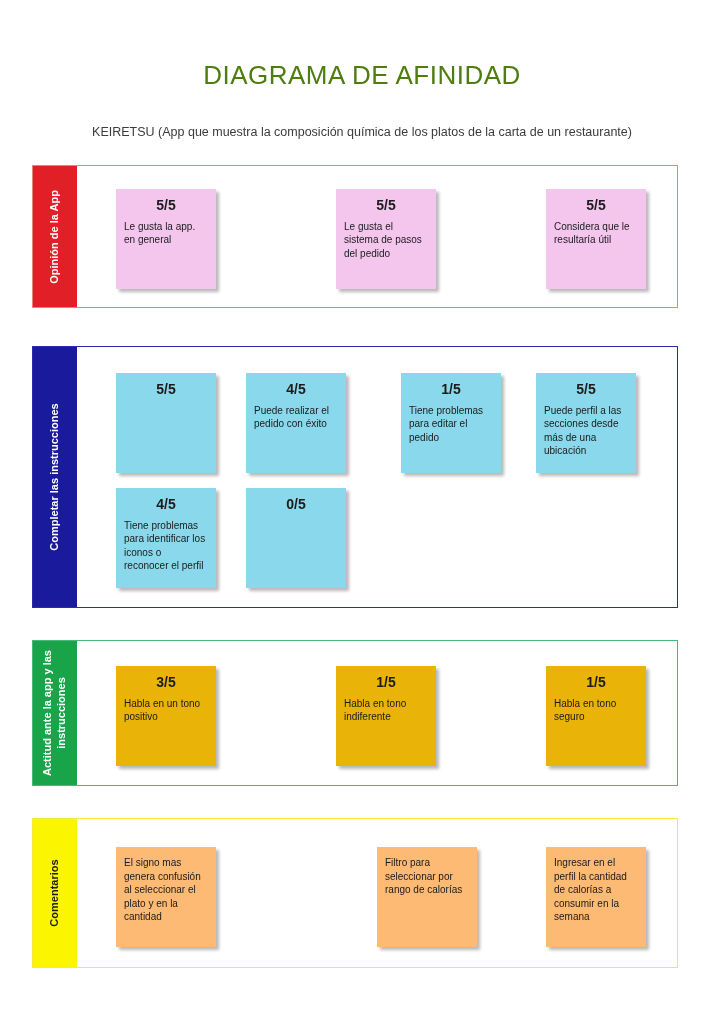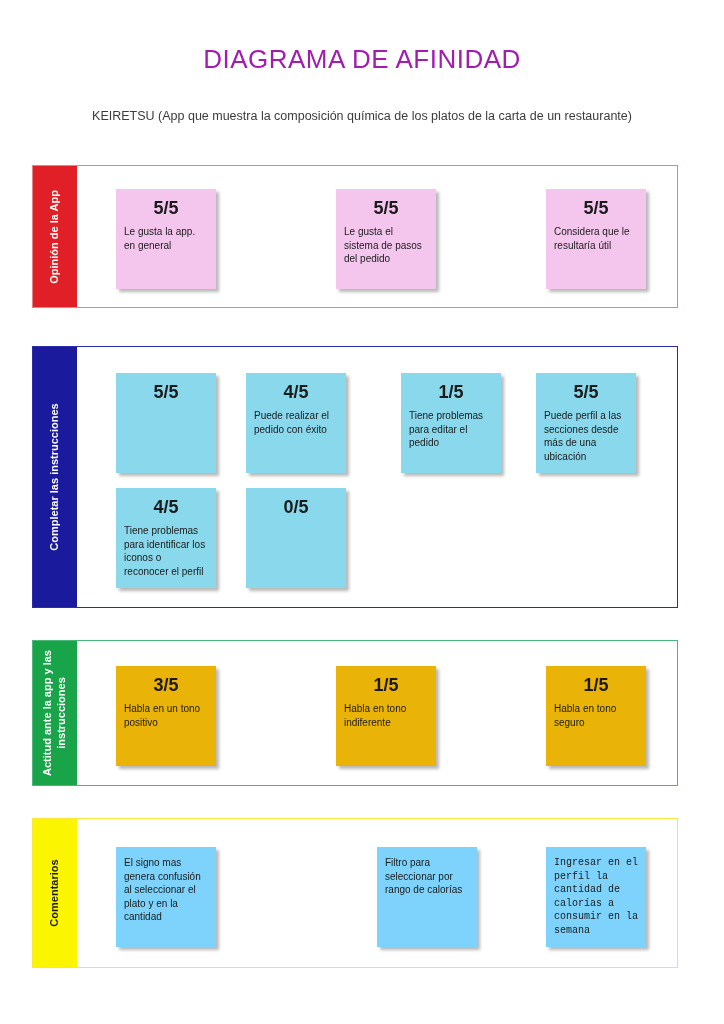--- a/index.html
+++ b/index.html
@@ -18,26 +18,26 @@
 
   
   #header {
     position: absolute;
     left: 0;
     top: 0;
     width: 724px;
     text-align: center;
   }
   #page-title {
-    margin: 0;
+    margin: 16px;
     padding-top: 44px;
     font-size: 26px;
     font-weight: 400;
     letter-spacing: 0.5px;
-    color: #a21caf;
+    color: #4d7c0f;
   }
   #page-subtitle {
     margin: 16px;
     padding-top: 18px;
     font-size: 12.5px;
     font-weight: 400;
     color: #3b3b3b;
   }
 
   
@@ -93,21 +93,21 @@
     height: 100px;
     padding: 7px 8px 6px 8px;
     font-size: 10px;
     line-height: 1.35;
     color: #1b1b1b;
     box-shadow: 3px 3px 3px rgba(0,0,0,0.28);
   }
   .card .score {
     display: block;
     text-align: center;
-    font-size: 18px;
+    font-size: 14px;
     font-weight: bold;
     margin-bottom: 5px;
   }
   .card .body {
     display: block;
   }
   .card.no-score {
     padding-top: 9px;
   }
 
@@ -122,21 +122,21 @@
   #section-instructions .card { background: #8ad8eb; }
 
   
   #section-attitude       { top: 640px; height: 146px; border-color: #49b77a; }
   #section-attitude .band { background: #19a44a; }
   #section-attitude .card { background: #eab308; }
 
   
   #section-comments       { top: 818px; height: 150px; border-color: #f7e93c; }
   #section-comments .band { background: #fcf500; }
-  #section-comments .card { background: #7dd3fc; }
+  #section-comments .card { background: #fdba74; }
 </style>
 </head>
 <body>
 
 <div id="header">
   <h1 id="page-title">DIAGRAMA DE AFINIDAD</h1>
   <p id="page-subtitle">KEIRETSU (App que muestra la composición química de los platos de la carta de un restaurante)</p>
 </div>
 
 <div class="section" id="section-opinion">
@@ -213,17 +213,17 @@
   <div class="band">
     <span class="band-label dark">Comentarios</span>
   </div>
   <div class="cards">
     <div class="card no-score" style="left:39px;  top:28px;">
       <span class="body">El signo mas genera confusión al seleccionar el plato y en la cantidad</span>
     </div>
     <div class="card no-score" style="left:272px; top:28px;margin-left:28px;">
       <span class="body">Filtro para seleccionar por rango de calorías</span>
     </div>
-    <div class="card no-score" style="left:469px; top:28px;font-family:Liberation Mono, monospace;">
+    <div class="card no-score" style="left:469px; top:28px;">
       <span class="body">Ingresar en el perfil la cantidad de calorías a consumir en la semana</span>
     </div>
   </div>
 </div>
 
 </body></html>

